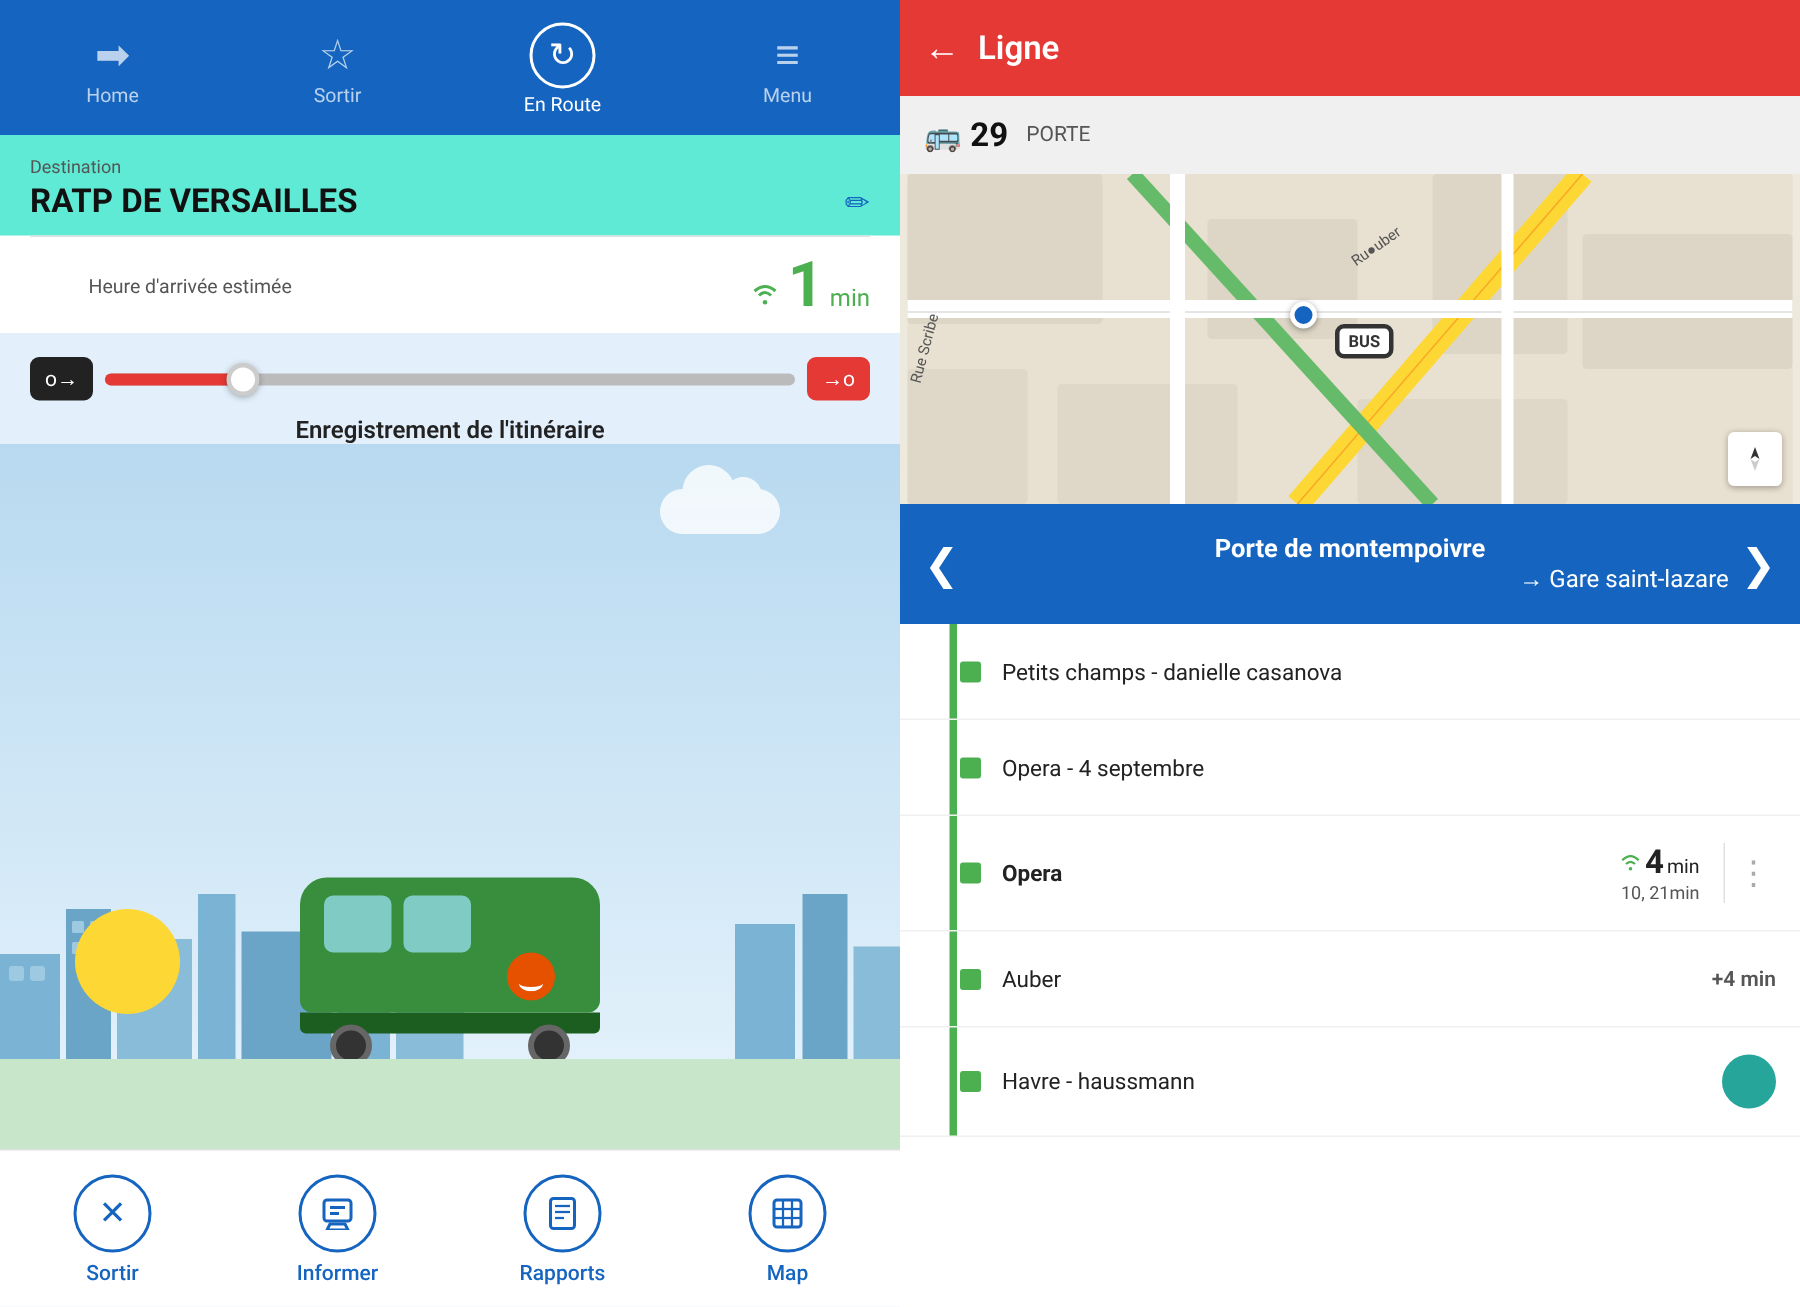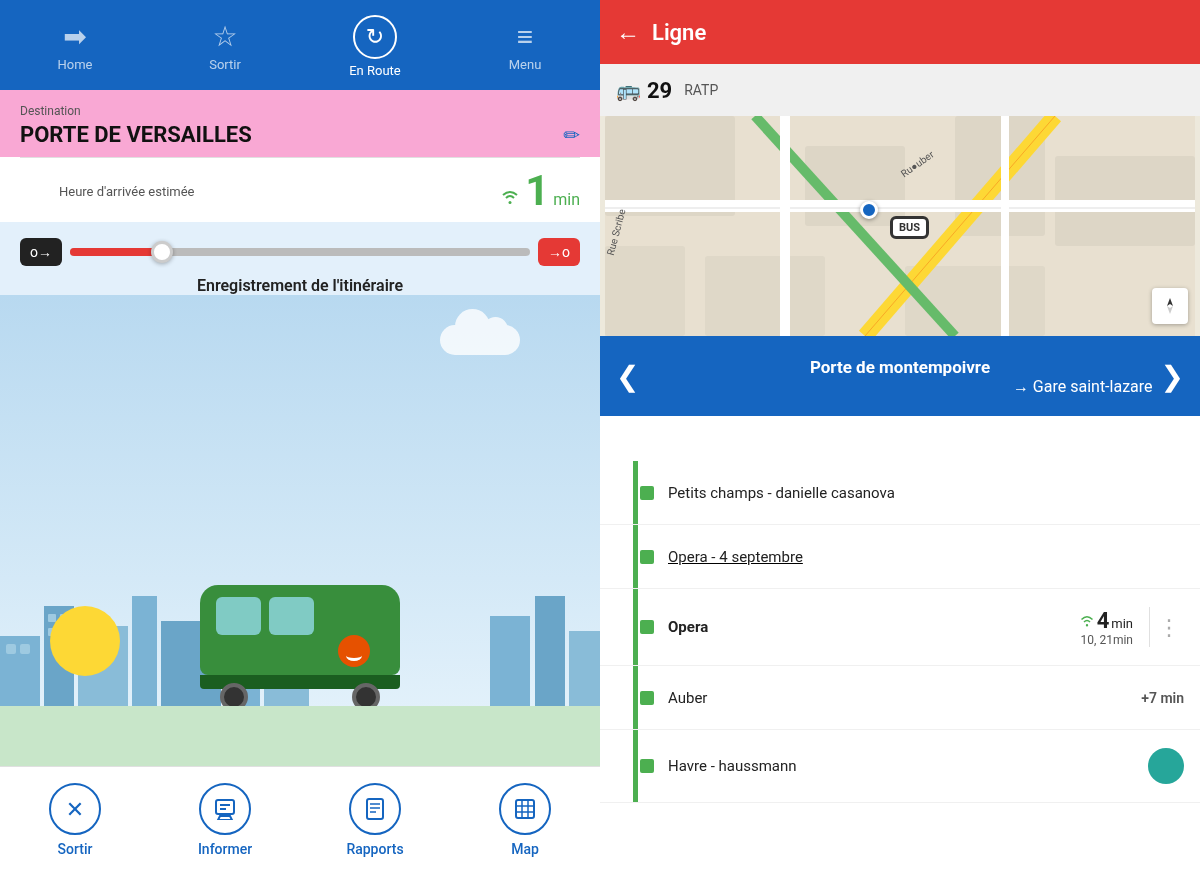--- a/index.html
+++ b/index.html
@@ -48,21 +48,21 @@
       height: 44px;
       display: flex;
       align-items: center;
       justify-content: center;
       margin-bottom: 4px;
     }
 
     
     .destination-section {
       padding: 14px 20px 10px;
-      background: #f9a8d4;
+      background: #5eead4;
     }
     .destination-label {
       font-size: 12px;
       color: #555;
       margin-bottom: 4px;
     }
     .destination-row {
       display: flex;
       align-items: center;
       justify-content: space-between;
@@ -578,21 +578,21 @@
     </div>
     <div class="nav-item">
       <div class="nav-icon">≡</div>
       <span class="nav-label">Menu</span>
     </div>
   </div>
 
   <div class="destination-section">
     <div class="destination-label">Destination</div>
     <div class="destination-row">
-      <div class="destination-name">PORTE DE VERSAILLES</div>
+      <div class="destination-name">RATP DE VERSAILLES</div>
       <span class="edit-icon">✏</span>
     </div>
   </div>
 
   <div class="divider"></div>
 
   <div class="eta-section">
     <span class="eta-label">Heure d'arrivée estimée</span>
     <div class="eta-value">
       <span class="eta-wifi" style="font-size:20px;">
@@ -719,21 +719,21 @@
   <div class="right-header">
     <span class="back-arrow">←</span>
     <span class="right-header-title">Ligne</span>
   </div>
 
   <div class="line-info-bar">
     <div class="bus-line-badge">
       <span class="bus-icon-small">🚌</span>
       <span class="line-number">29</span>
     </div>
-    <span class="ratp-label">RATP</span>
+    <span class="ratp-label">PORTE</span>
   </div>
 
   <div class="map-area">
     <div class="map-bg"></div>
 
     <svg style="position:absolute;top:0;left:0;width:100%;height:100%;" viewBox="0 0 590 220">
 
       <rect width="590" height="220" fill="#e8e0d0"></rect>
 
       <rect x="0" y="0" width="130" height="100" rx="3" fill="#d6cfc0" opacity="0.6"></rect>
@@ -777,27 +777,27 @@
       <div class="banner-sub">
         <span>→</span>
         <span>Gare saint-lazare</span>
       </div>
     </div>
     <span class="banner-chevron-right">❯</span>
   </div>
 
   <div class="stops-list">
 
-    <div class="stop-item" style="position:relative;margin-top:45px;">
+    <div class="stop-item" style="position:relative;">
       <div style="position:absolute;left:33px;top:0;bottom:0;width:5px;background:#4CAF50;"></div>
       <div class="stop-dot"></div>
       <span class="stop-name">Petits champs - danielle casanova</span>
     </div>
 
-    <div class="stop-item" style="position:relative;text-decoration:underline;">
+    <div class="stop-item" style="position:relative;">
       <div style="position:absolute;left:33px;top:0;bottom:0;width:5px;background:#4CAF50;"></div>
       <div class="stop-dot"></div>
       <span class="stop-name">Opera - 4 septembre</span>
     </div>
 
     <div class="stop-item" style="position:relative;">
       <div style="position:absolute;left:33px;top:0;bottom:0;width:5px;background:#4CAF50;"></div>
       <div class="stop-dot"></div>
       <span class="stop-name bold">Opera</span>
       <div class="stop-eta">
@@ -815,21 +815,21 @@
         <span class="stop-eta-secondary">10, 21min</span>
       </div>
       <div style="width:1px;height:40px;background:#e0e0e0;margin:0 4px;"></div>
       <span class="stop-more">⋮</span>
     </div>
 
     <div class="stop-item" style="position:relative;">
       <div style="position:absolute;left:33px;top:0;bottom:0;width:5px;background:#4CAF50;"></div>
       <div class="stop-dot"></div>
       <span class="stop-name">Auber</span>
-      <span class="stop-plus">+7 min</span>
+      <span class="stop-plus">+4 min</span>
     </div>
 
     <div class="stop-item" style="position:relative;">
       <div style="position:absolute;left:33px;top:0;bottom:0;width:5px;background:#4CAF50;"></div>
       <div class="stop-dot"></div>
       <span class="stop-name">Havre - haussmann</span>
 
       <div style="width:36px;height:36px;background:#26A69A;border-radius:50%;margin-left:auto;flex-shrink:0;"></div>
     </div>
 

